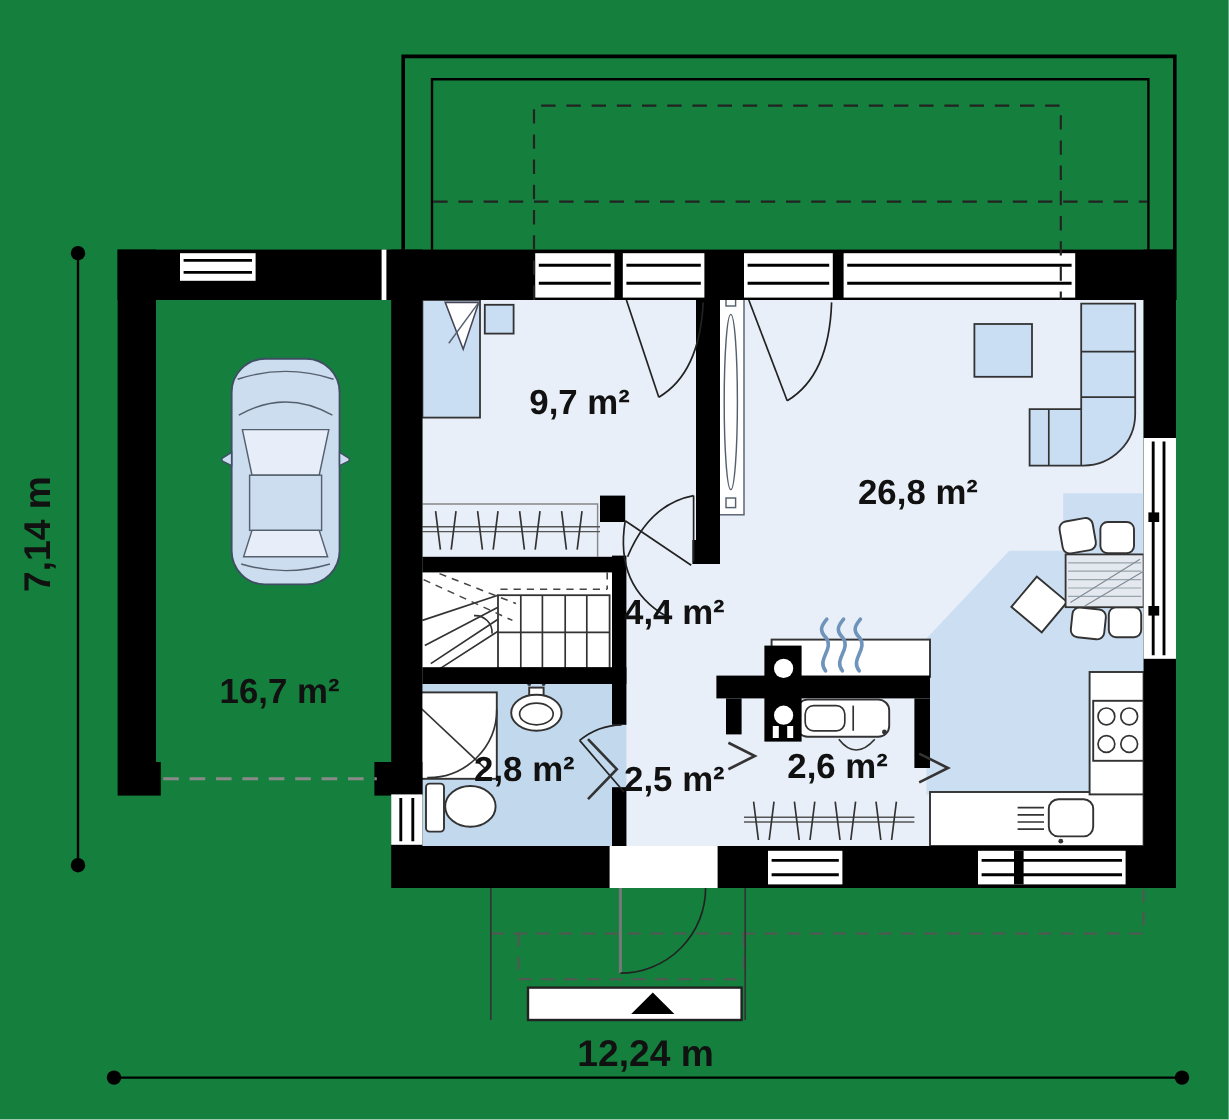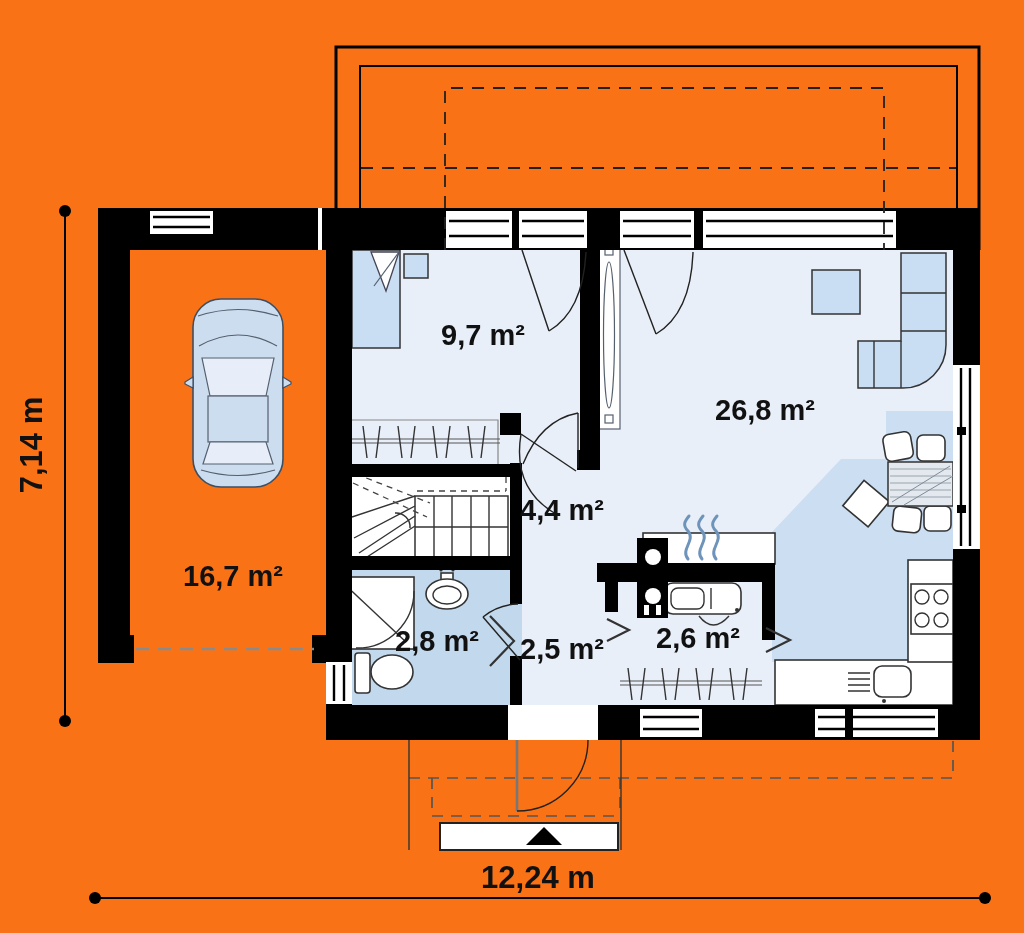--- a/index.html
+++ b/index.html
@@ -1,16 +1,16 @@
 <!DOCTYPE html>
 <html><head>
 <meta charset="utf-8">
 <style>
   html,body{margin:0;padding:0;background:#fff;}
-  #stage{position:relative;width:1024px;height:933px;background:#f97316;overflow:hidden;}
+  #stage{position:relative;width:1024px;height:933px;background:#15803d;overflow:hidden;}
   svg{position:absolute;left:0;top:0;}
   .w{fill:#000;}
   .op{fill:#fff;}
   .gl{stroke:#000;stroke-width:2.4;fill:none;}
   .ln{stroke:#333;stroke-width:1.4;fill:none;}
   .ln2{stroke:#55606e;stroke-width:1.2;fill:none;}
   .furn{fill:#c9ddf3;stroke:#333;stroke-width:1.5;}
   .fixt{fill:#fff;stroke:#333;stroke-width:1.6;}
   .wood{fill:#e3e9ef;stroke:#333;stroke-width:1.5;}
   .hatch{stroke:#9aa4ad;stroke-width:1;fill:none;}

